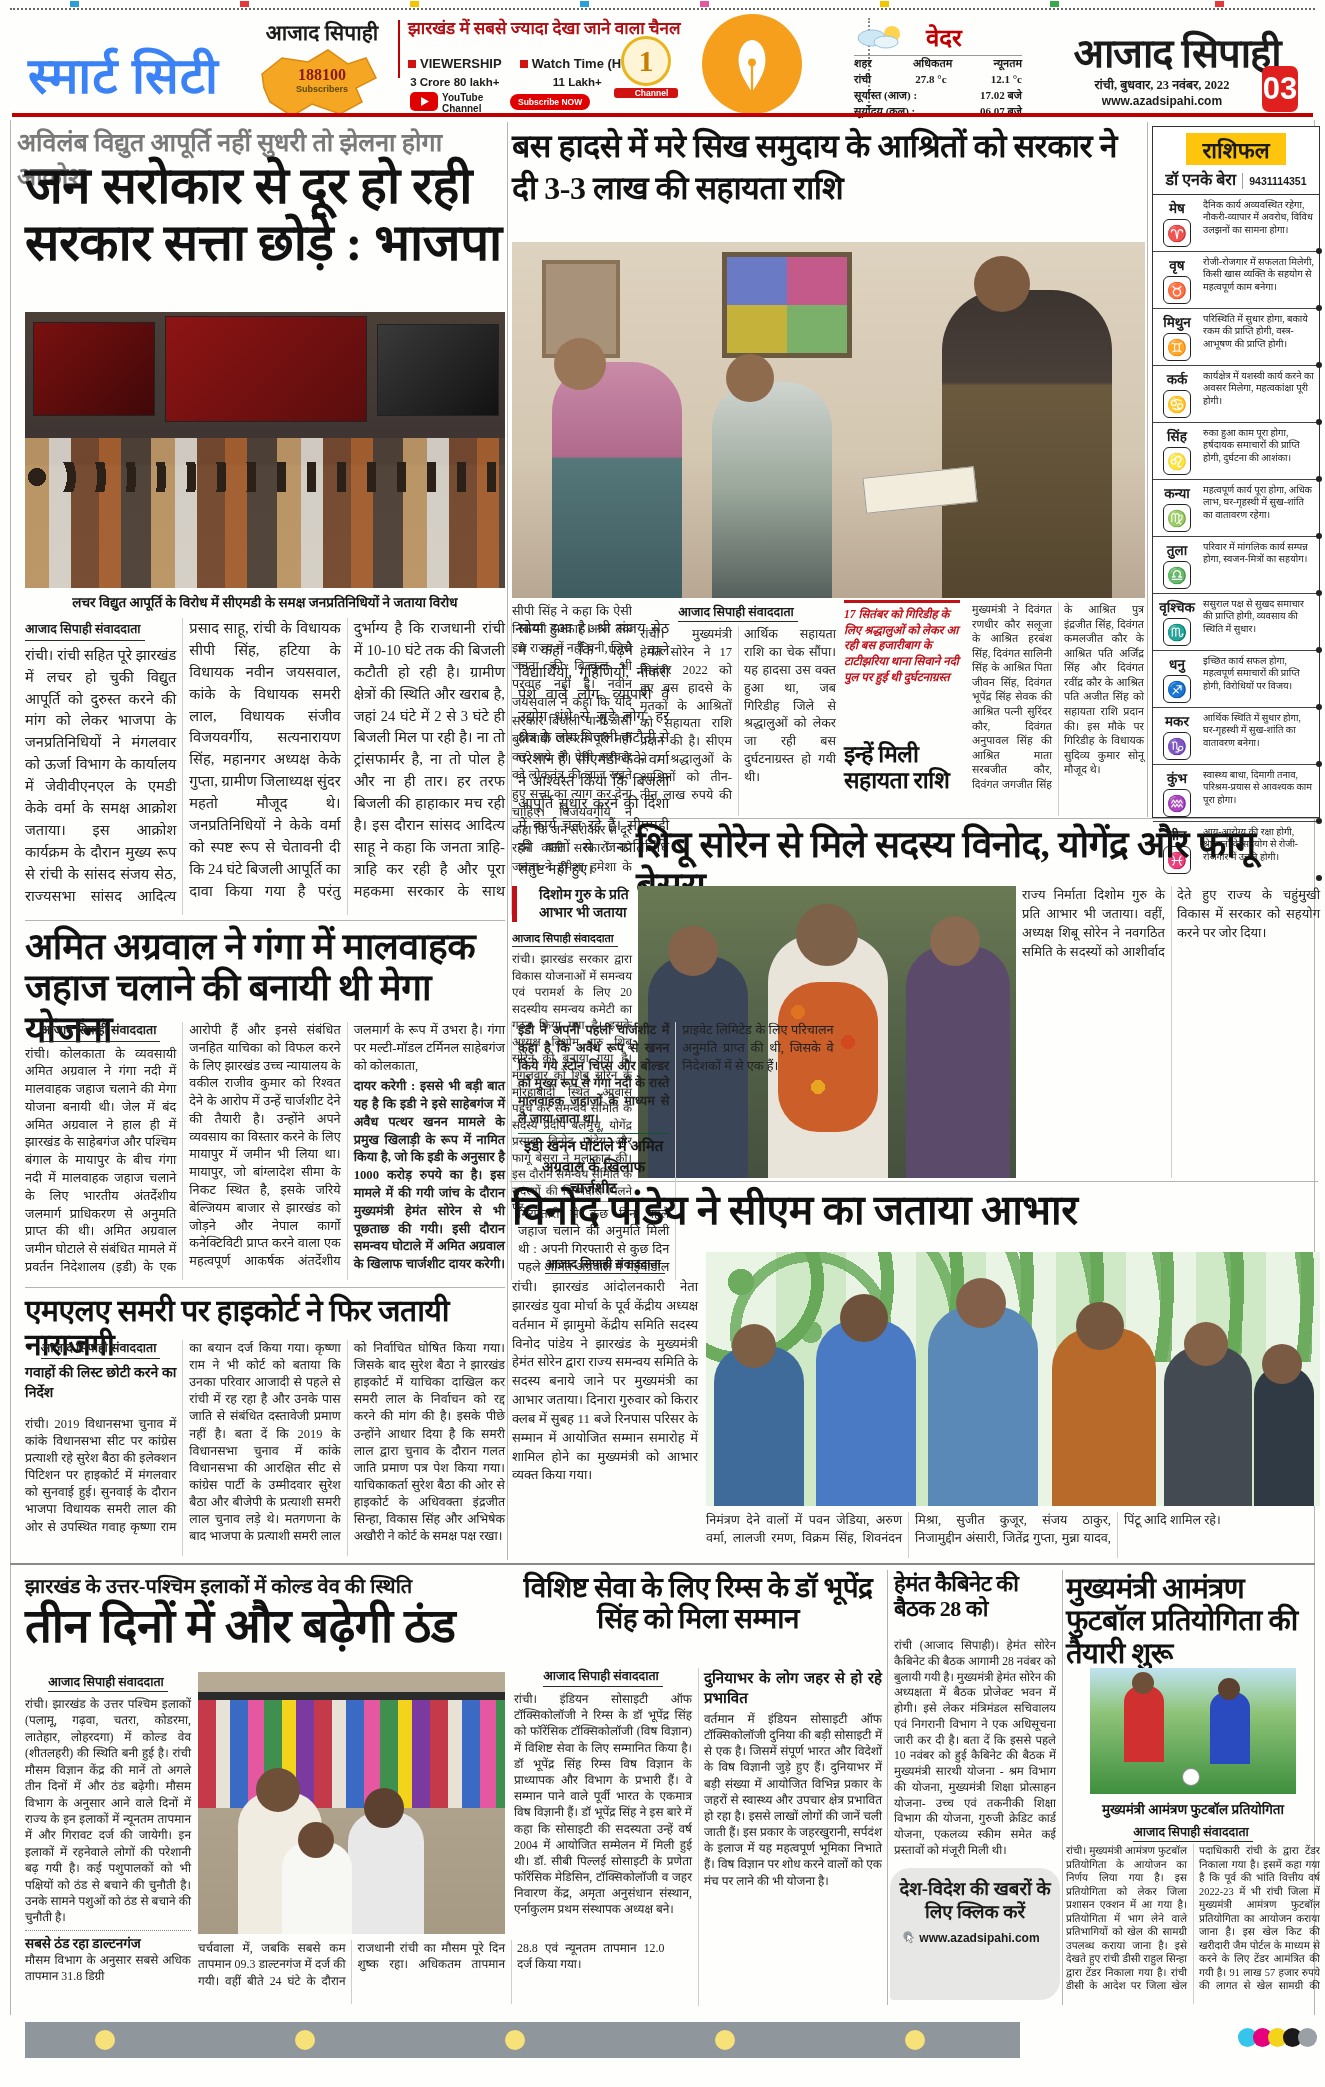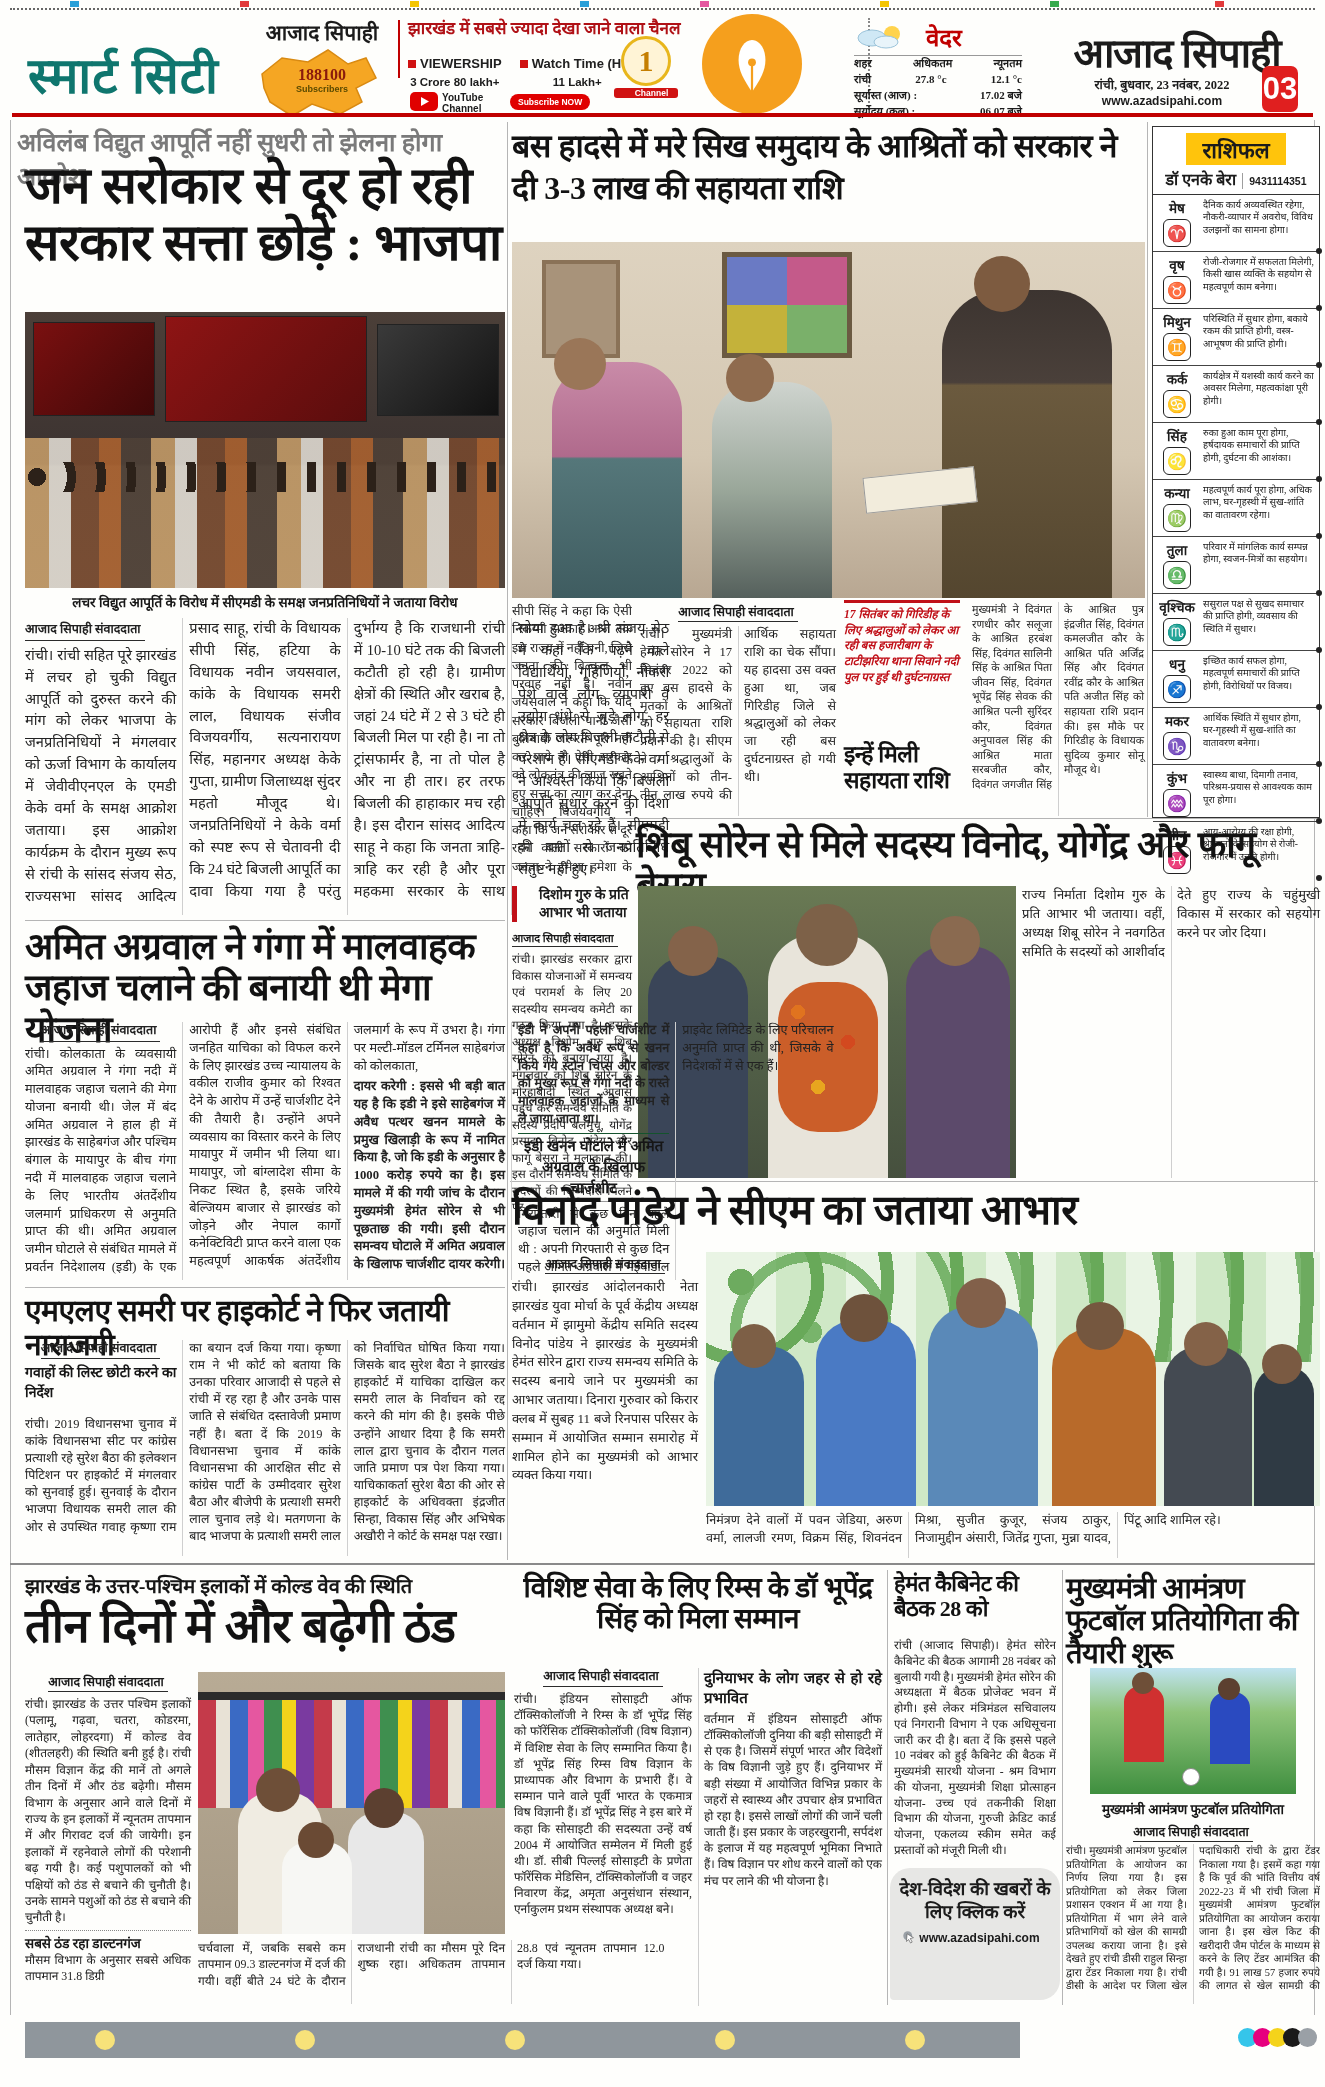--- a/index.html
+++ b/index.html
@@ -39,21 +39,21 @@
   <div class="regdot" style="left:70px;background:#2a9fd8"></div>
   <div class="regdot" style="left:240px;background:#e23a3a"></div>
   <div class="regdot" style="left:410px;background:#f4c400"></div>
   <div class="regdot" style="left:580px;background:#2a9fd8"></div>
   <div class="regdot" style="left:700px;background:#e557a0"></div>
   <div class="regdot" style="left:880px;background:#f4c400"></div>
   <div class="regdot" style="left:1050px;background:#37a94c"></div>
   <div class="regdot" style="left:1215px;background:#e23a3a"></div>
 
   <div class="abs" style="left:10px;top:8px;width:1305px;height:105px;border-top:2px dotted #666;">
-    <div class="abs" style="left:18px;top:30px;font-size:50px;font-weight:900;color:#0f766e;letter-spacing:1px;">स्मार्ट सिटी</div>
+    <div class="abs" style="left:18px;top:30px;font-size:50px;font-weight:900;color:#3b82f6;letter-spacing:1px;">स्मार्ट सिटी</div>
 
     <div class="abs" style="left:242px;top:8px;width:140px;text-align:center;font-weight:900;font-size:21px;">आजाद सिपाही</div>
     <svg class="abs" style="left:240px;top:34px" width="140" height="74" viewBox="0 0 140 74">
       <path d="M12,30 L32,14 L58,18 L78,6 L98,20 L116,14 L126,34 L106,44 L112,58 L90,70 L62,60 L42,72 L20,58 L14,44 Z" fill="#f5a623" stroke="#d98a12" stroke-width="1.5"></path>
     </svg>
     <div class="abs" style="left:262px;top:56px;width:100px;text-align:center;">
       <div style="font-weight:900;font-size:16px;color:#8a1a0c;">188100</div>
       <div style="font-weight:700;font-size:9px;color:#5a4a00;font-family:'Liberation Sans',sans-serif;">Subscribers</div>
     </div>
 

